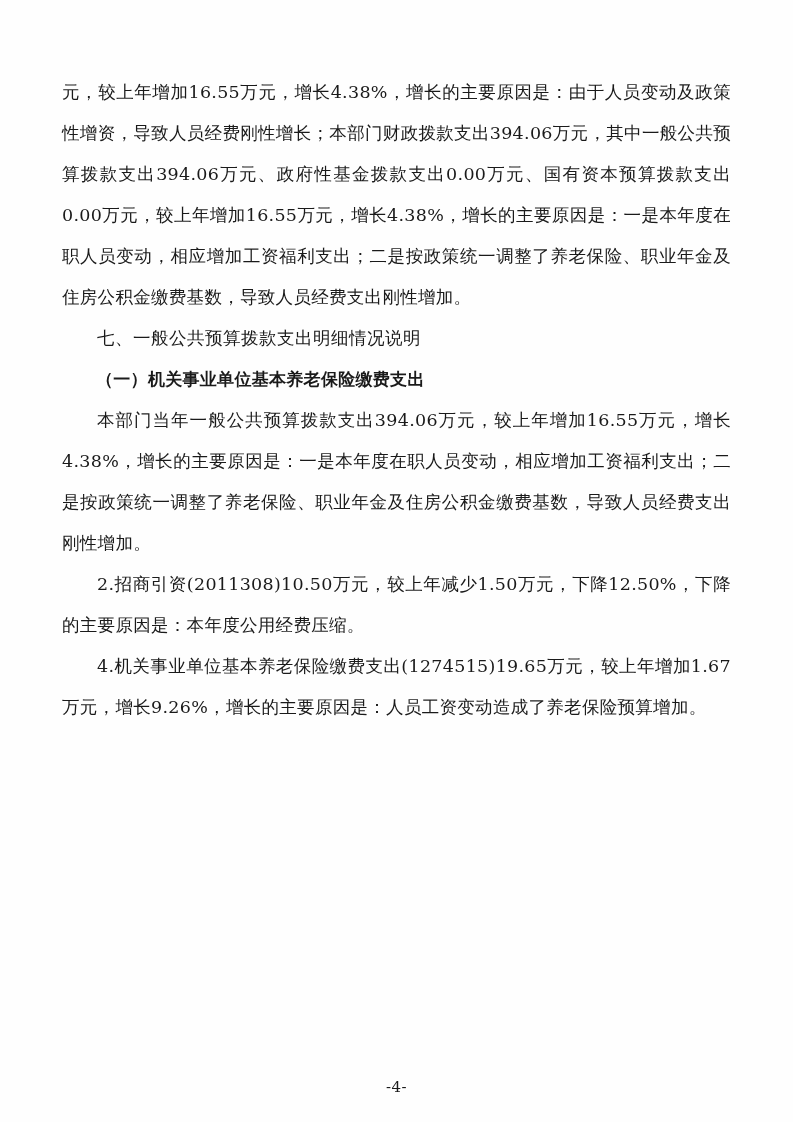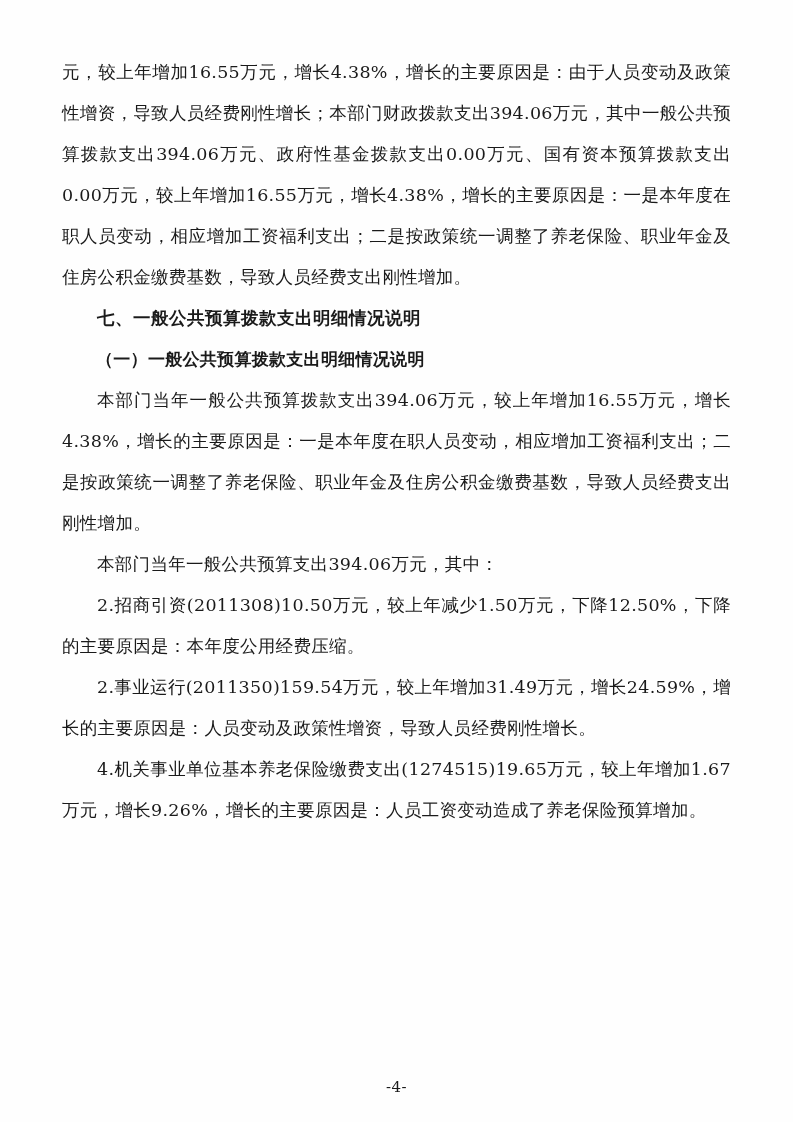--- a/index.html
+++ b/index.html
@@ -11,41 +11,41 @@
     height: 1122px;
     background: #ffffff;
     font-family: "DejaVu Serif", "Liberation Serif", serif;
     color: #1a1a1a;
   }
   .page {
     position: relative;
     width: 793px;
     height: 1122px;
     box-sizing: border-box;
-    padding: 52px 62px 40px 62px;
+    padding: 72px 62px 40px 62px;
     background: #fefefe;
   }
   .doc-body {
     font-size: 17.5px;
     line-height: 41px;
     text-align: justify;
     letter-spacing: 0.3px;
   }
   .para {
     margin: 0;
     text-indent: 2em;
     text-align: justify;
     text-justify: inter-ideograph;
   }
   .para.no-indent {
     text-indent: 0;
   }
   .heading {
     margin: 0;
-    font-weight: bold;
+    font-weight: normal;
     text-indent: 2em;
     font-size: 17.5px;
     line-height: 41px;
     letter-spacing: 0.5px;
   }
   .subheading {
     margin: 0;
     font-weight: bold;
     text-indent: 2em;
     font-size: 17px;
@@ -64,21 +64,19 @@
     letter-spacing: 0.5px;
   }
 </style>
 </head>
 <body>
 
 <div class="page">
   <div class="doc-body" id="doc-body">
       <p class="para no-indent">元，较上年增加16.55万元，增长4.38%，增长的主要原因是：由于人员变动及政策性增资，导致人员经费刚性增长；本部门财政拨款支出394.06万元，其中一般公共预算拨款支出394.06万元、政府性基金拨款支出0.00万元、国有资本预算拨款支出0.00万元，较上年增加16.55万元，增长4.38%，增长的主要原因是：一是本年度在职人员变动，相应增加工资福利支出；二是按政策统一调整了养老保险、职业年金及住房公积金缴费基数，导致人员经费支出刚性增加。</p>
       <p class="heading">七、一般公共预算拨款支出明细情况说明</p>
-      <p class="subheading">（一）一般公共预算拨款支出明细情况说明</p>
+      <p class="subheading">（一）机关事业单位基本养老保险缴费支出</p>
       <p class="para">本部门当年一般公共预算拨款支出394.06万元，较上年增加16.55万元，增长4.38%，增长的主要原因是：一是本年度在职人员变动，相应增加工资福利支出；二是按政策统一调整了养老保险、职业年金及住房公积金缴费基数，导致人员经费支出刚性增加。</p>
-      <p class="para">本部门当年一般公共预算支出394.06万元，其中：</p>
       <p class="para">2.招商引资(2011308)10.50万元，较上年减少1.50万元，下降12.50%，下降的主要原因是：本年度公用经费压缩。</p>
-      <p class="para">2.事业运行(2011350)159.54万元，较上年增加31.49万元，增长24.59%，增长的主要原因是：人员变动及政策性增资，导致人员经费刚性增长。</p>
       <p class="para">4.机关事业单位基本养老保险缴费支出(1274515)19.65万元，较上年增加1.67万元，增长9.26%，增长的主要原因是：人员工资变动造成了养老保险预算增加。</p>
     </div>
   <div class="page-number">-4-</div>
 </div>
 
 </body></html>

